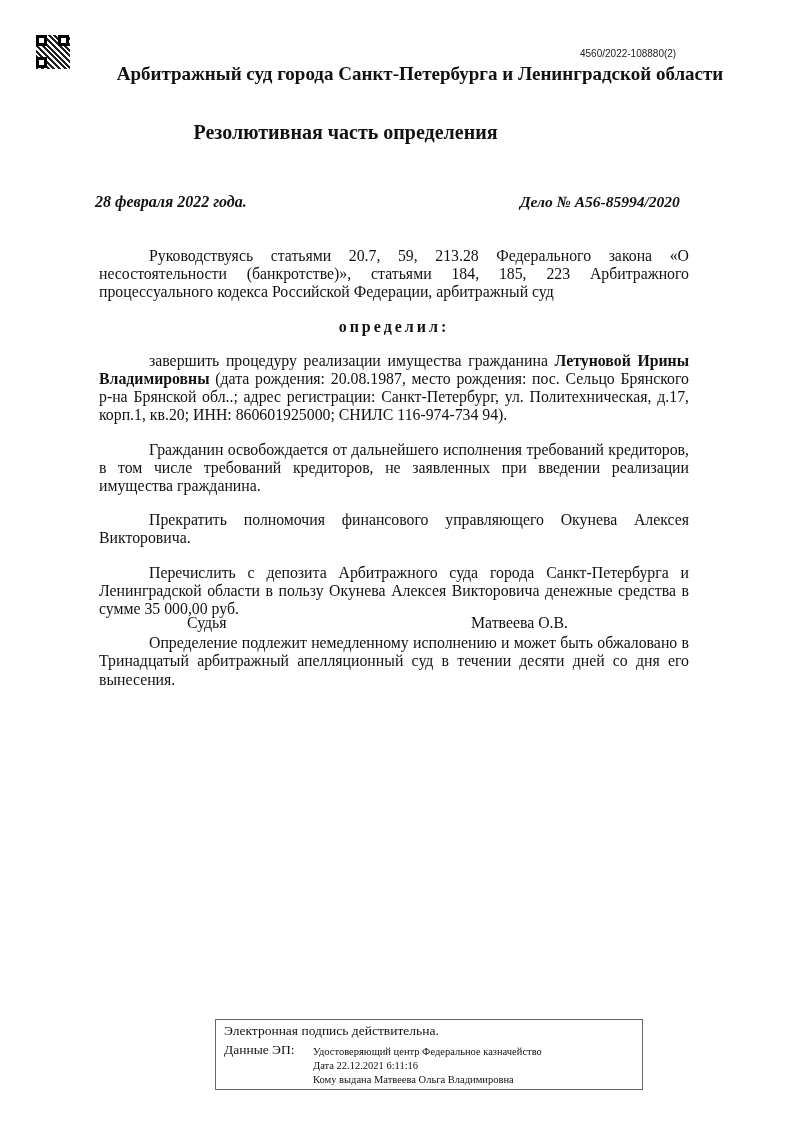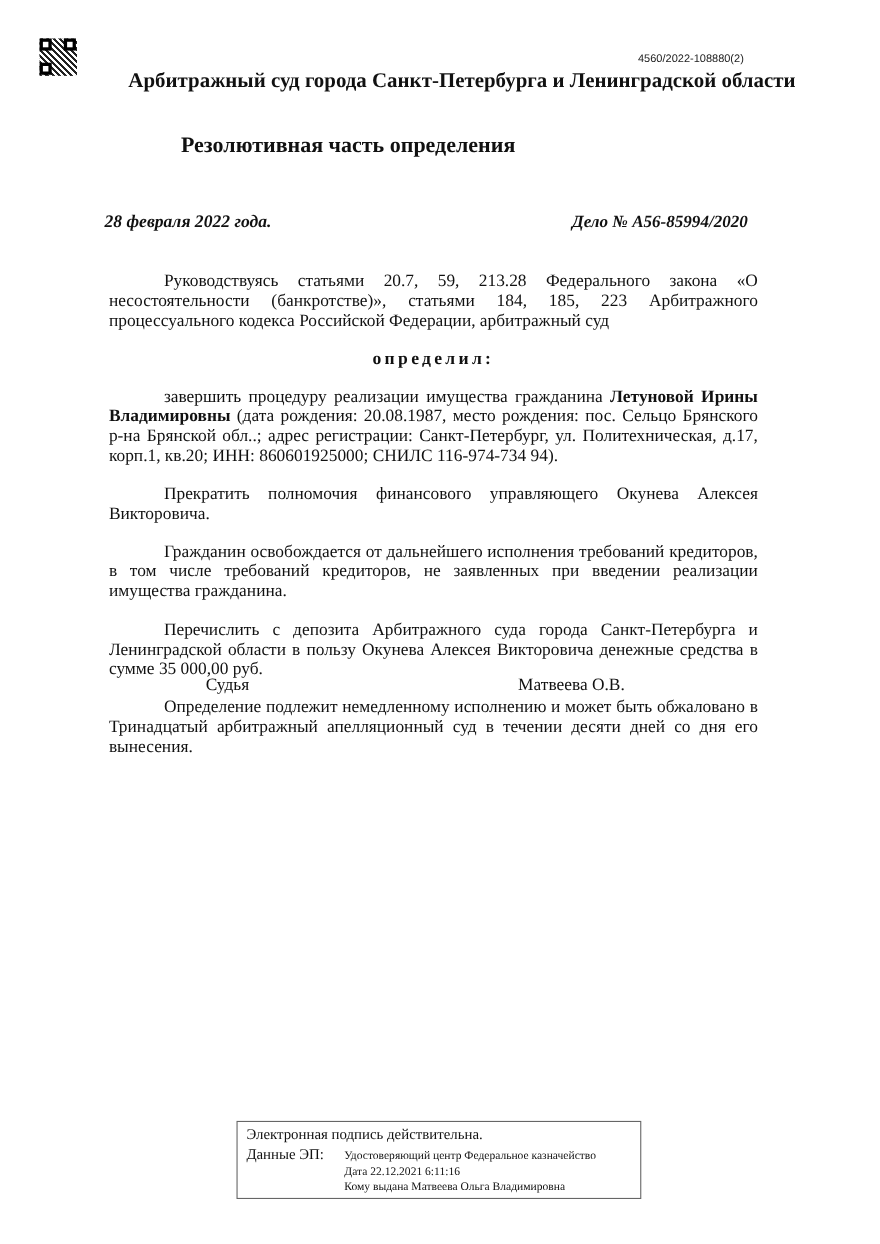--- a/index.html
+++ b/index.html
@@ -24,21 +24,21 @@
     position: absolute; left: 580px; top: 48px;
     font-family: "Liberation Sans", "DejaVu Sans", sans-serif;
     font-size: 10px; color: #222; text-align: right;
   }
   .court {
     position: absolute; left: 100px; width: 640px; top: 62px;
     text-align: center; font-weight: bold; font-size: 19px; line-height: 23px;
   }
   .title {
     position: absolute; left: 0; width: 633px; top: 121px;
-    text-align: center; font-weight: bold; font-size: 20px;
+    text-align: center; font-weight: bold; font-size: 20px; padding-left: 29px;
   }
   .date {
     position: absolute; left: 95px; top: 193px;
     font-style: italic; font-weight: bold; font-size: 16px;
   }
   .case {
     position: absolute; left: 520px; top: 193px;
     font-style: italic; font-weight: bold; font-size: 15.5px;
   }
   .body {
@@ -48,21 +48,21 @@
   .body p { margin: 16px; text-indent: 50px; }
   .decided {
     text-align: center; text-indent: 0 !important;
     font-weight: bold; letter-spacing: 3px; font-size: 16px;
     margin: 4px 0 2px 0 !important;
   }
   .signature {
     position: absolute; top: 614px; font-size: 15.8px;
   }
   .sig-box {
-    position: absolute; left: 215px; top: 1019px; width: 368px; height: 71px;
+    position: absolute; left: 215px; top: 1019px; width: 428px; height: 71px;
     border: 1.5px solid #666; box-sizing: border-box;
   }
   .sig-valid { position: absolute; left: 8px; top: 3px; font-size: 13.5px; }
   .sig-label { position: absolute; left: 8px; top: 22px; font-size: 13.5px; }
   .sig-details {
     position: absolute; left: 85px; top: 25px; font-size: 10.5px; line-height: 14px; margin-left: 12px;
   }
 </style>
 </head>
 <body>
@@ -72,22 +72,22 @@
 <div class="court">Арбитражный суд города Санкт-Петербурга и Ленинградской области</div>
 <div class="title">Резолютивная часть определения</div>
 
 <div class="date">28 февраля 2022 года.</div>
 <div class="case">Дело № А56-85994/2020</div>
 
 <div class="body">
   <p>Руководствуясь статьями 20.7, 59, 213.28 Федерального закона «О несостоятельности (банкротстве)», статьями 184, 185, 223 Арбитражного процессуального кодекса Российской Федерации, арбитражный суд</p>
   <p class="decided">определил:</p>
   <p><span>завершить процедуру реализации имущества гражданина </span><b>Летуновой Ирины Владимировны</b><span> (дата рождения: 20.08.1987, место рождения: пос. Сельцо Брянского р-на Брянской обл..; адрес регистрации: Санкт-Петербург, ул. Политехническая, д.17, корп.1, кв.20; ИНН: 860601925000; СНИЛС 116-974-734 94).</span></p>
+  <p>Гражданин освобождается от дальнейшего исполнения требований кредиторов, в том числе требований кредиторов, не заявленных при введении реализации имущества гражданина.</p>
   <p>Прекратить полномочия финансового управляющего Окунева Алексея Викторовича.</p>
-  <p>Гражданин освобождается от дальнейшего исполнения требований кредиторов, в том числе требований кредиторов, не заявленных при введении реализации имущества гражданина.</p>
   <p>Перечислить с депозита Арбитражного суда города Санкт-Петербурга и Ленинградской области в пользу Окунева Алексея Викторовича денежные средства в сумме 35 000,00 руб.</p>
   <p>Определение подлежит немедленному исполнению и может быть обжаловано в Тринадцатый арбитражный апелляционный суд в течении десяти дней со дня его вынесения.</p>
 </div>
 
 <div class="signature" style="left:187px;">Судья</div>
 <div class="signature" style="left:471px;">Матвеева О.В.</div>
 
 <div class="sig-box">
   <div class="sig-valid">Электронная подпись действительна.</div>
   <div class="sig-label">Данные ЭП:</div>

